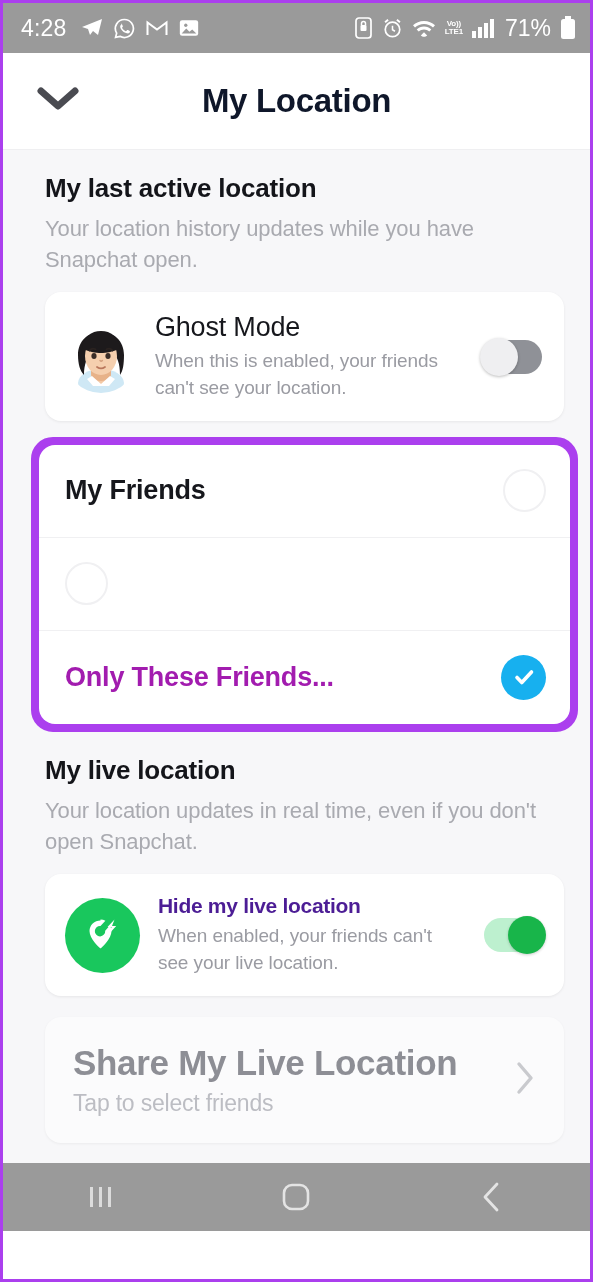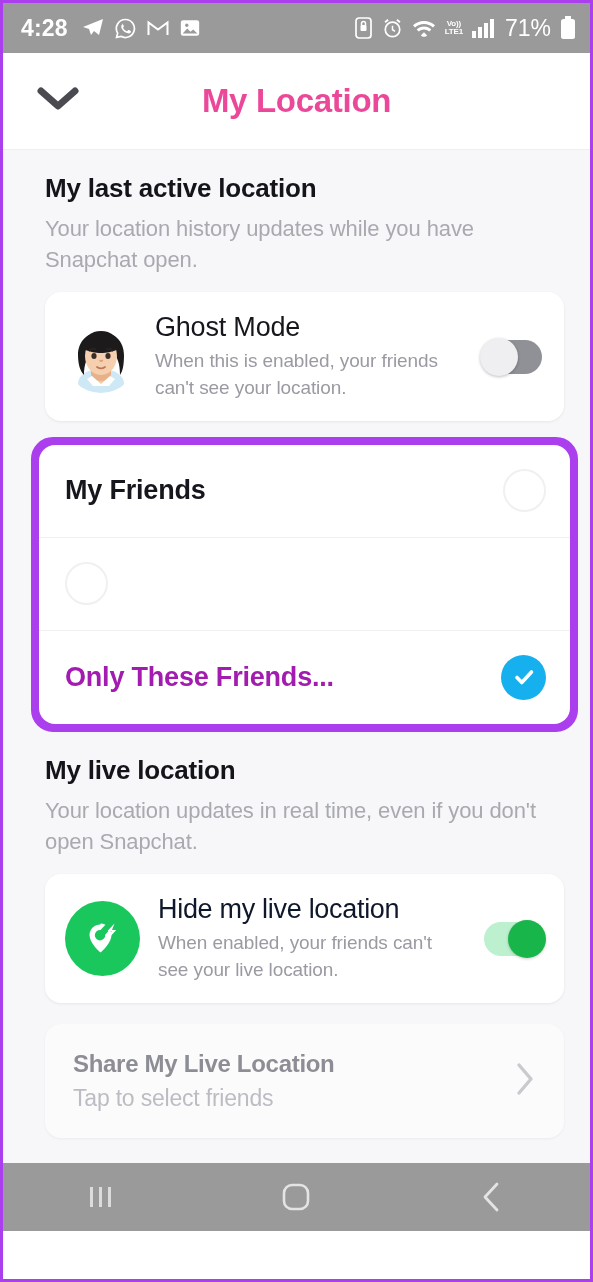--- a/index.html
+++ b/index.html
@@ -21,21 +21,21 @@
   .statusbar {
     height:50px;
     background:#9a9a9a;
     display:flex;
     align-items:center;
     justify-content:space-between;
     padding:0 14px 0 18px;
     color:#ffffff;
   }
   .sb-left, .sb-right { display:flex; align-items:center; gap:9px; }
-  .sb-time { font-size:23px; font-weight:700; letter-spacing:.2px; margin-right:4px; }
+  .sb-time { font-size:23px; font-weight:400; letter-spacing:.2px; margin-right:4px; }
   .sb-icon { display:inline-flex; align-items:center; justify-content:center; }
   .sb-pct { font-size:23px; font-weight:400; margin-left:2px; }
   .volte {
     display:flex; flex-direction:column; align-items:center;
     line-height:1; font-size:8px; font-weight:700; letter-spacing:-.2px;
   }
 
   
   .appbar {
     height:97px;
@@ -44,21 +44,21 @@
     align-items:center;
     position:relative;
     border-bottom:1px solid #efeff1;
   }
   .chev-down { position:absolute; left:34px; top:50%; transform:translateY(-50%); }
   .appbar-title {
     width:100%;
     text-align:center;
     font-size:33px;
     font-weight:700;
-    color:#ec4899;
+    color:#0f172a;
     letter-spacing:-.3px;
   }
 
   
   .body {
     background:#f7f7f9;
     height:1081px;
     padding:0 0 0 16px;
     position:relative;
   }
@@ -168,32 +168,32 @@
     display:flex; align-items:center;
     padding:20px 22px 20px 20px;
     gap:18px;
   }
   .green-circle {
     width:75px; height:75px; border-radius:50%;
     background:#19c75d;
     flex:0 0 75px;
     display:flex; align-items:center; justify-content:center;
   }
-  .live-title { font-size:27px; font-weight:400; color:#0f172a; letter-spacing:-.3px; }
+  .live-title { font-size:21px; font-weight:700; color:#4c1d95; letter-spacing:-.3px; }
   .live-desc { font-size:19px; color:#9a9ba2; line-height:1.38; margin-top:5px; letter-spacing:-.1px; }
 
   .share-card {
     margin:21px 26px 0 26px;
     background:#fbfbfc;
     border-radius:16px;
     box-shadow:0 1px 3px rgba(0,0,0,.05);
     display:flex; align-items:center; justify-content:space-between;
     padding:26px 28px 26px 28px;
   }
-  .share-title { font-size:24px; font-weight:700; color:#8d8e95; letter-spacing:-.3px; }
+  .share-title { font-size:35px; font-weight:700; color:#8d8e95; letter-spacing:-.3px; }
   .share-sub { font-size:23px; color:#bcbdc3; margin-top:7px; letter-spacing:-.2px; }
 
   .quick-share {
     font-size:26px; font-weight:700; color:#14151a;
     padding:26px 26px 0 26px; letter-spacing:-.2px;
   }
 
   
   .navbar {
     position:absolute; left:0; right:0; bottom:0;

